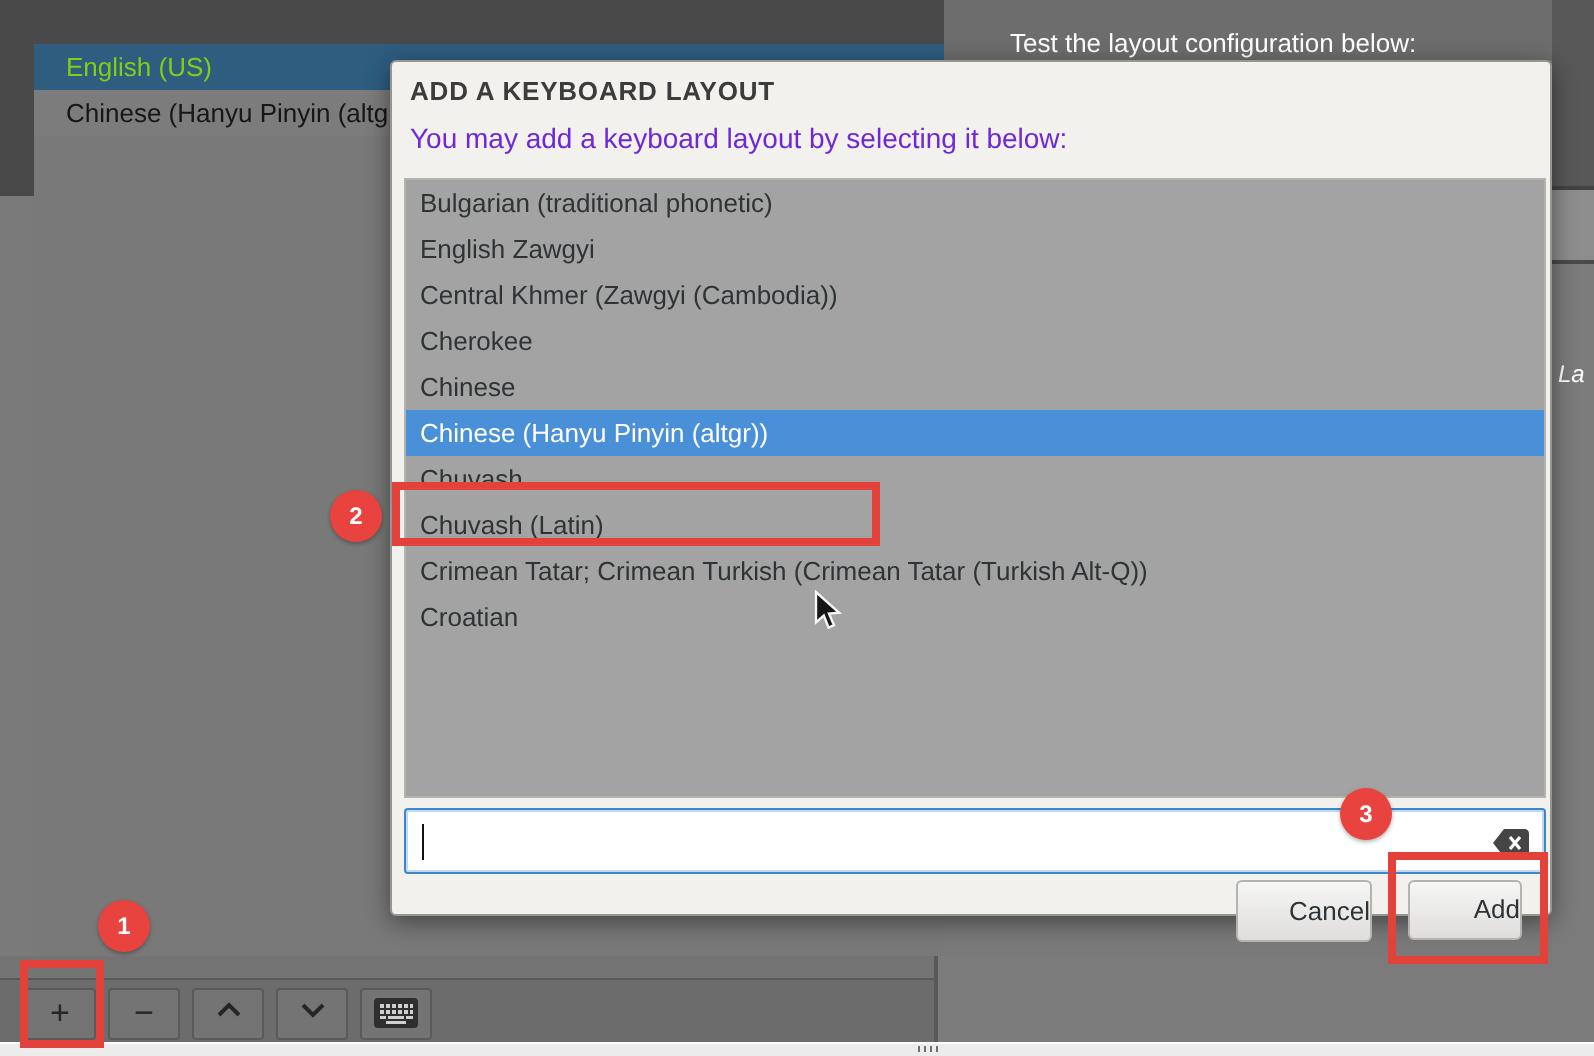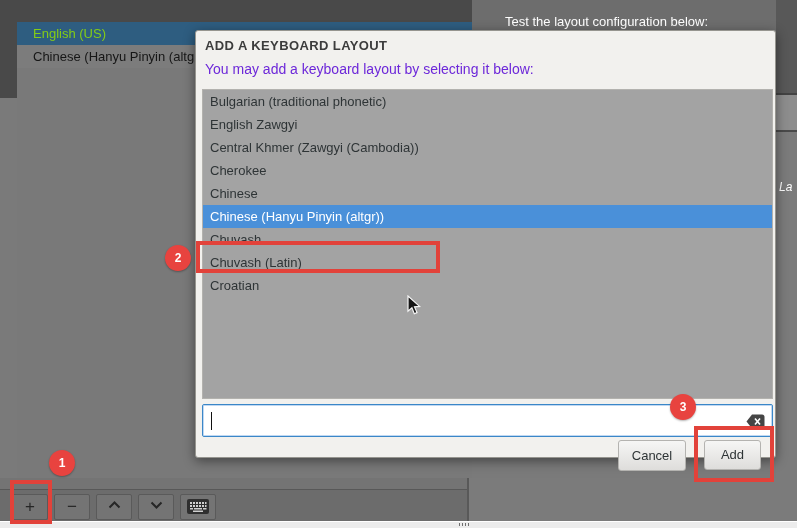--- a/index.html
+++ b/index.html
@@ -64,21 +64,21 @@
                   background:#ffffff; border:1px solid #3b87c8; border-radius:2px;
                   box-shadow:inset 0 0 0 1px rgba(74,144,217,0.35); }
   .search-field input { position:absolute; left:8px; top:2px; width:530px; height:27px;
                   border:none; outline:none; background:transparent; font-size:13px;
                   font-family:"Liberation Sans", sans-serif; color:#222; }
   .caret { position:absolute; left:8px; top:7px; width:1px; height:18px; background:#111; }
   .clear-icon { position:absolute; right:7px; top:9px; }
 
   .gtk-btn { position:absolute; background:linear-gradient(#f6f6f5,#dedddb);
              border:1px solid #b4b3b0; border-radius:3px; color:#2e3436;
-             font-size:13px; text-align:center; }
+             font-size:13px; text-align:right; }
   .btn-cancel { left:422px; top:409px; width:68px; height:31px; line-height:29px; }
   .btn-add    { left:508px; top:409px; width:57px; height:30px; line-height:28px; }
 
   
   .anno-box { position:absolute; border:4px solid #e2423a; z-index:20; }
   .box1 { left:10px;  top:480px; width:42px;  height:44px; }
   .box2 { left:196px; top:241px; width:244px; height:32px; }
   .box3 { left:694px; top:426px; width:80px;  height:56px; }
   .anno-circle { position:absolute; width:26px; height:26px; border-radius:50%;
                  background:#e8433f; color:#ffffff; font-size:12px; font-weight:bold;
@@ -163,20 +163,21 @@
     <div class="dlg-list">
 
     <div class="dlg-row">Bulgarian (traditional phonetic)</div>
         <div class="dlg-row">English Zawgyi</div>
         <div class="dlg-row">Central Khmer (Zawgyi (Cambodia))</div>
         <div class="dlg-row">Cherokee</div>
         <div class="dlg-row">Chinese</div>
         <div class="dlg-row selected">Chinese (Hanyu Pinyin (altgr))</div>
         <div class="dlg-row">Chuvash</div>
         <div class="dlg-row">Chuvash (Latin)</div>
+        <div class="dlg-row">Crimean Tatar; Crimean Turkish (Crimean Tatar (Turkish Alt-Q))</div>
         <div class="dlg-row">Croatian</div>
       </div>
 
     <div class="search-field">
       <input type="text" placeholder="" style="">
       <div class="caret"></div>
       <span class="clear-icon">
         <svg width="19" height="15" viewBox="0 0 19 15">
           <path d="M6,0.5 H16 Q18.5,0.5 18.5,3 V12 Q18.5,14.5 16,14.5 H6 L0.5,7.5 Z" fill="#454545"></path>
           <line x1="9" y1="4.5" x2="14" y2="10.5" stroke="#fff" stroke-width="1.6"></line>

